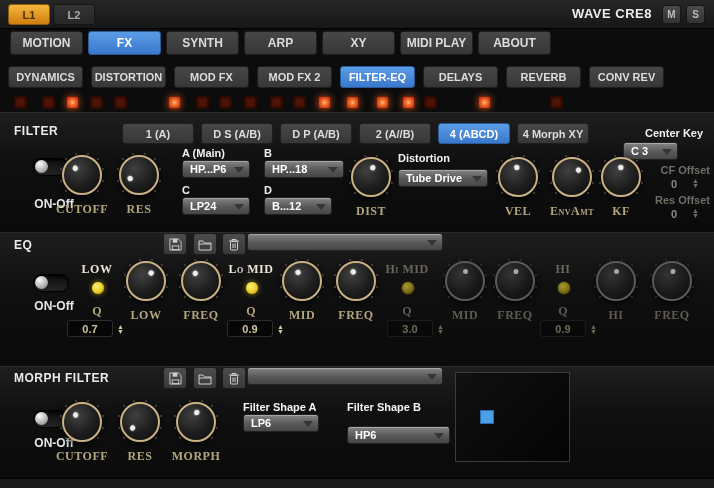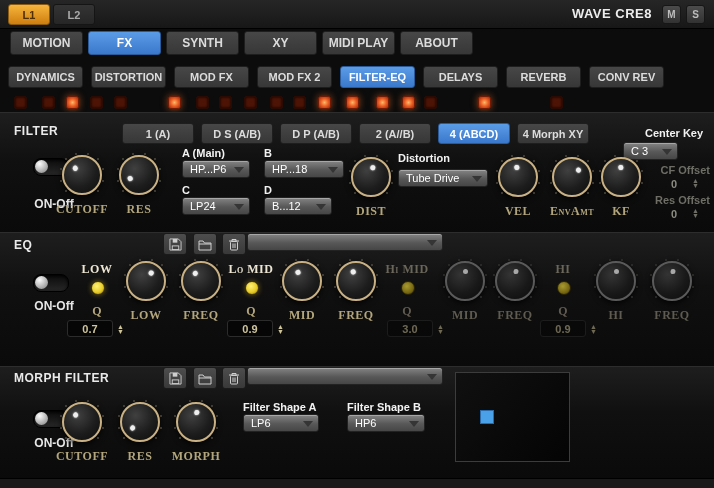--- a/index.html
+++ b/index.html
@@ -70,21 +70,21 @@
   .toggle{position:absolute;width:34px;height:16px;border-radius:8px;border:1px solid #000;
           background:linear-gradient(#0b0b0b,#272727);box-shadow:inset 0 1px 3px #000;}
   .tknob{position:absolute;left:1px;top:1px;width:13px;height:13px;border-radius:50%;
          background:radial-gradient(circle at 35% 30%,#fbfbfb,#b6b6b6 55%,#7c7c7c);}
   .onoff{position:absolute;font-size:12px;font-weight:bold;color:#e6e6e6;width:52px;text-align:center;}
 
   
   .dd{position:absolute;height:18px;border-radius:3px;border:1px solid #222;
       background:linear-gradient(#848484,#585858 55%,#464646);
       box-shadow:inset 0 1px 0 rgba(255,255,255,.3);
-      display:flex;align-items:center;padding:0 16px 0 7px;font-size:11px;font-weight:normal;color:#fff;
+      display:flex;align-items:center;padding:0 16px 0 7px;font-size:11px;font-weight:bold;color:#fff;
       box-sizing:border-box;white-space:nowrap;overflow:hidden;}
   .chev{position:absolute;right:5px;top:6px;width:0;height:0;
         border-left:5px solid transparent;border-right:5px solid transparent;border-top:6px solid #353535;}
   .flabel{position:absolute;font-size:11px;font-weight:bold;color:#f2f2f2;white-space:nowrap;}
 
   
   .modebtns{position:absolute;left:122px;top:123px;display:flex;gap:7px;}
   .modebtn{width:70px;height:19px;font-size:11px;}
 
   
@@ -131,20 +131,21 @@
       </div>
     <div class="apptitle">WAVE CRE8</div>
     <div class="msbtn m">M</div>
     <div class="msbtn s">S</div>
   </div>
 
   <div class="mainnav" id="main-tabs">
       <div class="btnish mtab">MOTION</div>
       <div class="btnish mtab active">FX</div>
       <div class="btnish mtab">SYNTH</div>
+      <div class="btnish mtab">ARP</div>
       <div class="btnish mtab">XY</div>
       <div class="btnish mtab">MIDI PLAY</div>
       <div class="btnish mtab">ABOUT</div>
     </div>
   <div class="subnav" id="fx-tabs">
       <div class="btnish stab">DYNAMICS</div>
       <div class="btnish stab">DISTORTION</div>
       <div class="btnish stab">MOD FX</div>
       <div class="btnish stab">MOD FX 2</div>
       <div class="btnish stab active">FILTER-EQ</div>
@@ -343,21 +344,21 @@
       <div class="tknob"></div>
     </div>
   <div class="onoff" style="left:28px;top:436px">ON-Off</div>
 
   <div class="flabel" style="left:243px;top:401px">Filter Shape A</div>
   <div class="dd" style="left:243px;top:414px;width:76px">
     <span>LP6</span>
     <span class="chev"></span>
   </div>
   <div class="flabel" style="left:347px;top:401px">Filter Shape B</div>
-  <div class="dd" style="left:347px;top:414px;width:78px">
+  <div class="dd" style="left:347px;top:426px;width:103px">
     <span>HP6</span>
     <span class="chev"></span>
   </div>
 
   <div class="xypad">
     <div class="xyhandle"></div>
   </div>
 
 <div class="kb" style="left: 52px; top: 155px;">
       <div class="knob">

